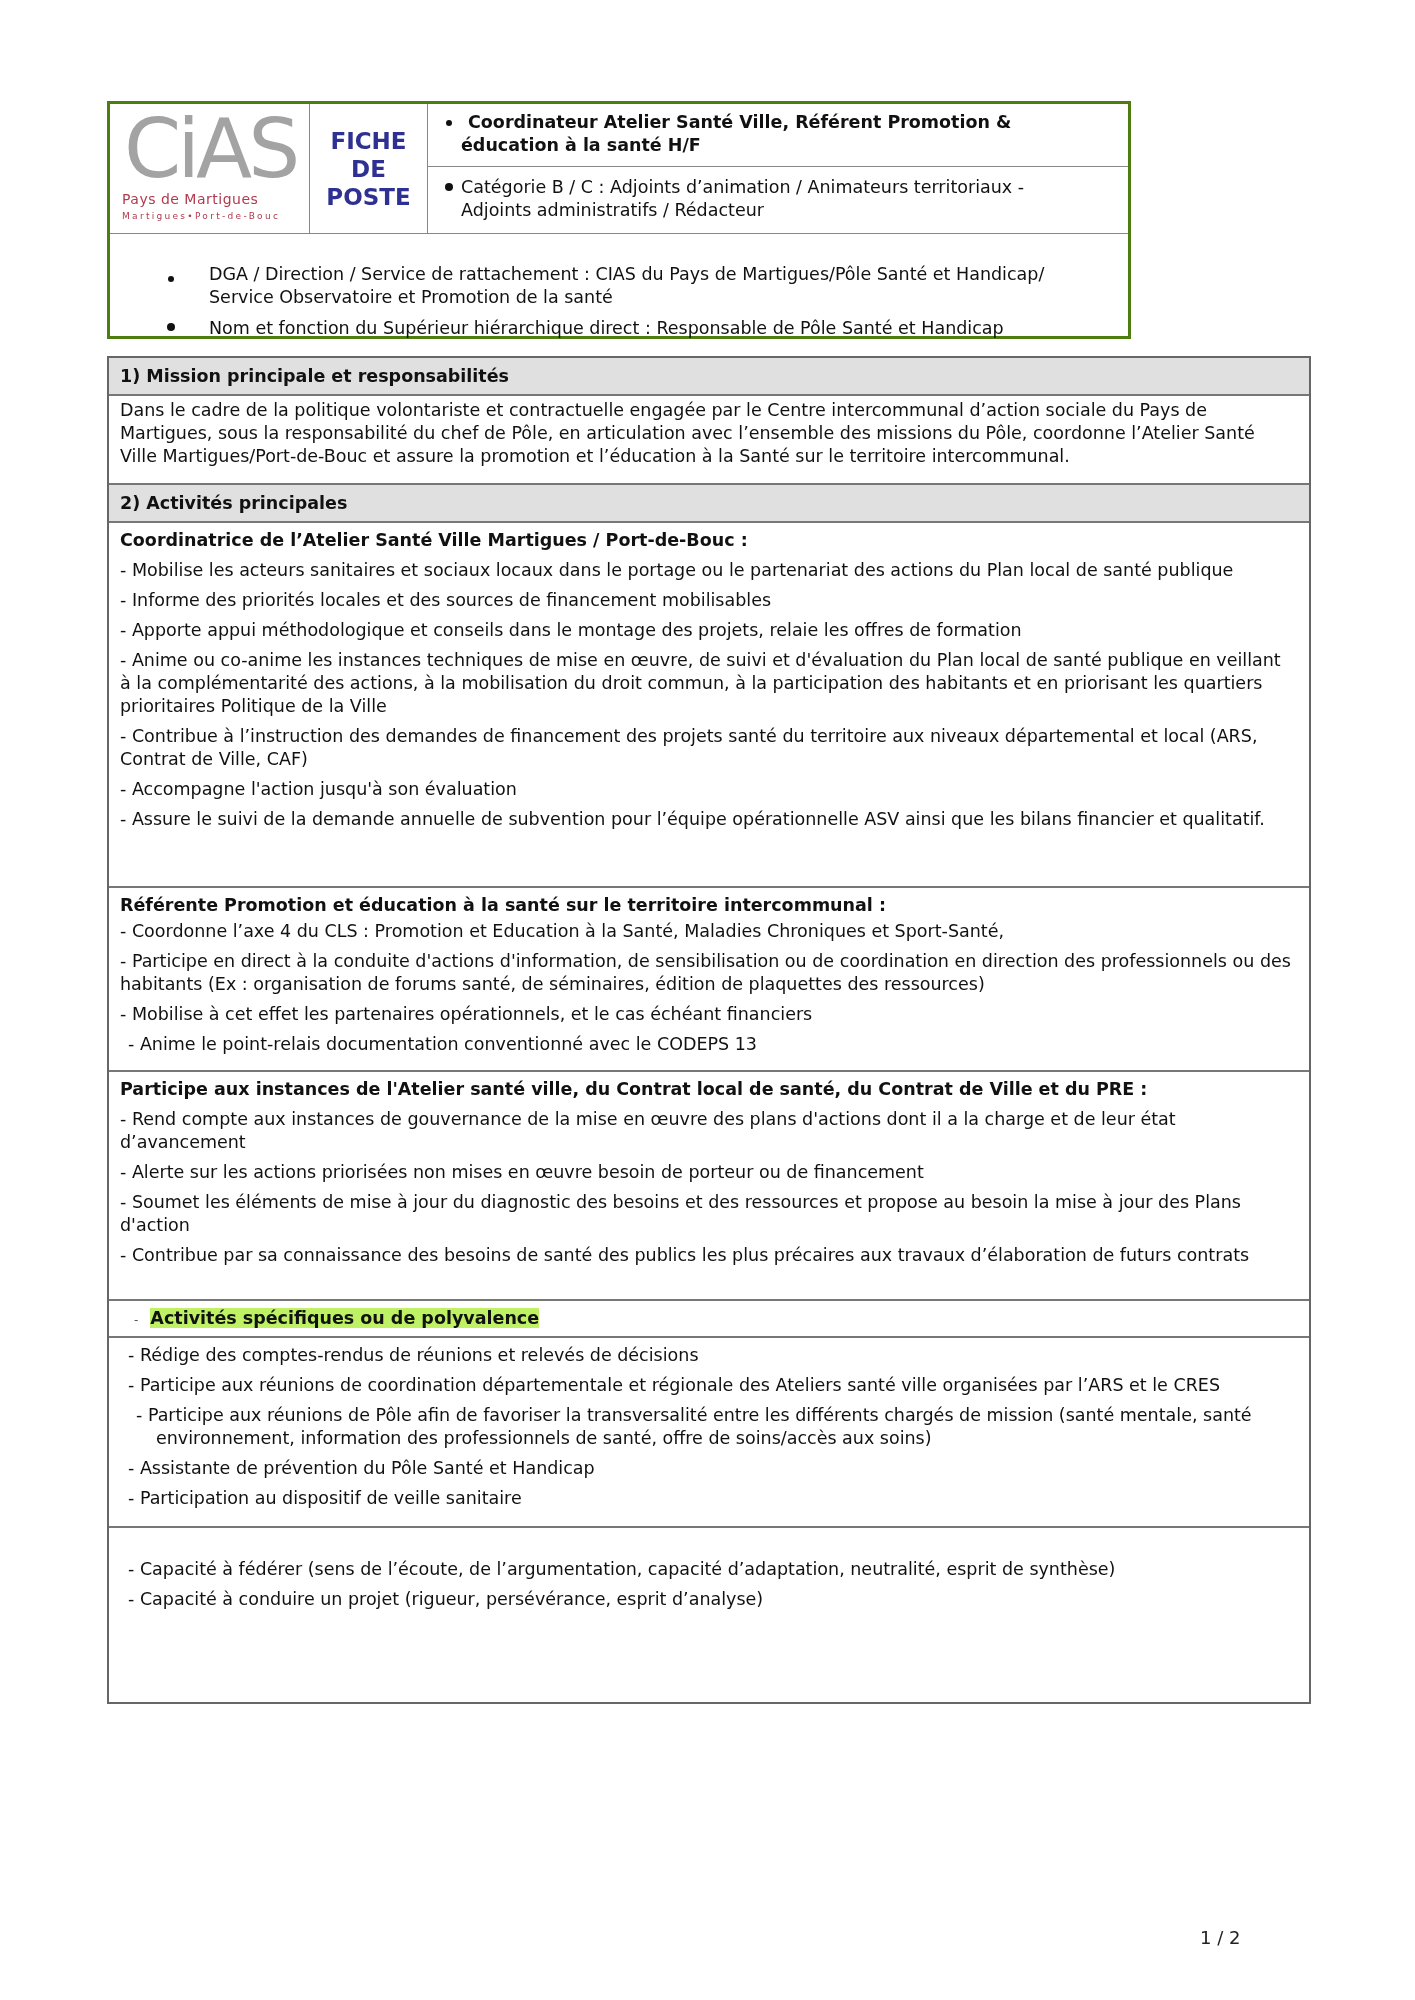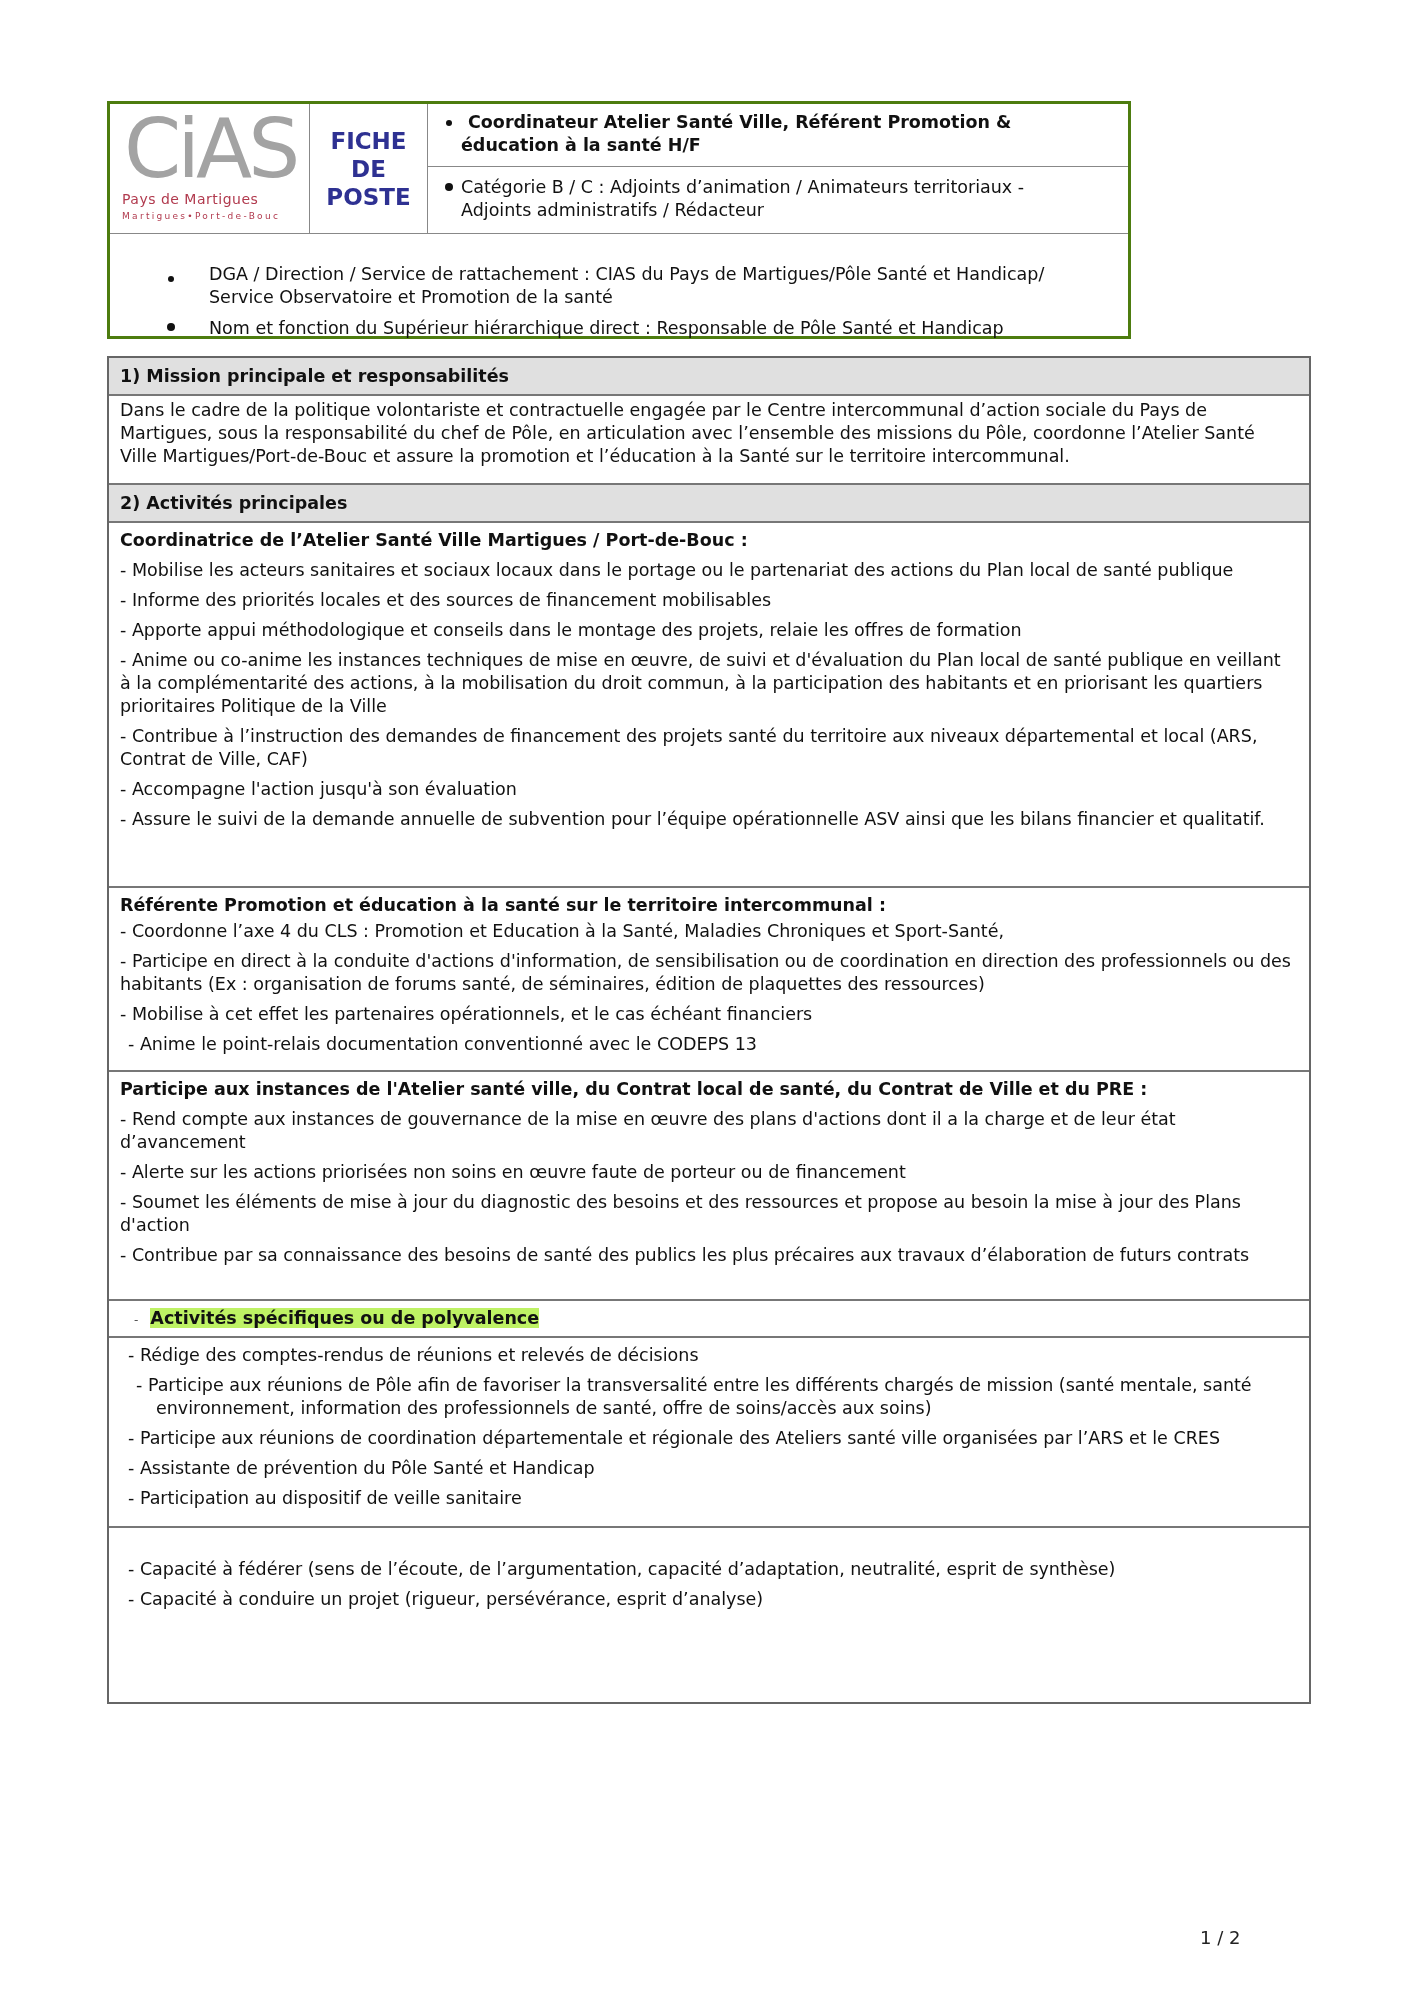--- a/index.html
+++ b/index.html
@@ -107,36 +107,36 @@
       <div class="li">- Participe en direct à la conduite d'actions d'information, de sensibilisation ou de coordination en direction des professionnels ou des habitants (Ex : organisation de forums santé, de séminaires, édition de plaquettes des ressources)</div>
       <div class="li">- Mobilise à cet effet les partenaires opérationnels, et le cas échéant financiers</div>
       <div class="li ind"> - Anime le point-relais documentation conventionné avec le CODEPS 13</div>
     </div>
   </div>
 
   <div class="row" style="top:714px;height:229px;">
     <div class="para" style="top:6px;">
       <div class="blk-title">Participe aux instances de l'Atelier santé ville, du Contrat local de santé, du Contrat de Ville et du PRE :</div>
       <div class="li">- Rend compte aux instances de gouvernance de la mise en œuvre des plans d'actions dont il a la charge et de leur état d’avancement</div>
-      <div class="li">- Alerte sur les actions priorisées non soins en œuvre faute de porteur ou de financement</div>
+      <div class="li">- Alerte sur les actions priorisées non mises en œuvre besoin de porteur ou de financement</div>
       <div class="li">- Soumet les éléments de mise à jour du diagnostic des besoins et des ressources et propose au besoin la mise à jour des Plans d'action</div>
       <div class="li">- Contribue par sa connaissance des besoins de santé des publics les plus précaires aux travaux d’élaboration de futurs contrats</div>
     </div>
   </div>
 
   <div class="row" style="top:943px;height:37px;">
     <div class="sec-title" style="top:6px;font-weight:normal;">
       <span class="dash-small">-</span><span class="hl">Activités spécifiques ou de polyvalence</span>
     </div>
   </div>
   <div class="row" style="top:980px;height:190px;text-decoration:underline;">
     <div class="para" style="top:6px;left:19px;">
       <div class="li">- Rédige des comptes-rendus de réunions et relevés de décisions</div>
+      <div class="li just">- Participe aux réunions de coordination départementale et régionale des Ateliers santé ville organisées par l’ARS et le CRES</div>
       <div class="li hang">- Participe aux réunions de Pôle afin de favoriser la transversalité entre les différents chargés de mission (santé mentale, santé environnement, information des professionnels de santé, offre de soins/accès aux soins)</div>
-      <div class="li just">- Participe aux réunions de coordination départementale et régionale des Ateliers santé ville organisées par l’ARS et le CRES</div>
       <div class="li">- Assistante de prévention du Pôle Santé et Handicap</div>
       <div class="li">- Participation au dispositif de veille sanitaire</div>
     </div>
   </div>
 
   <div class="row last" style="top:1194px;height:152px;">
     <div class="para" style="top:6px;">
       <div class="li ind">- Capacité à fédérer (sens de l’écoute, de l’argumentation, capacité d’adaptation, neutralité, esprit de synthèse)</div>
       <div class="li ind">- Capacité à conduire un projet (rigueur, persévérance, esprit d’analyse)</div>
     </div>

